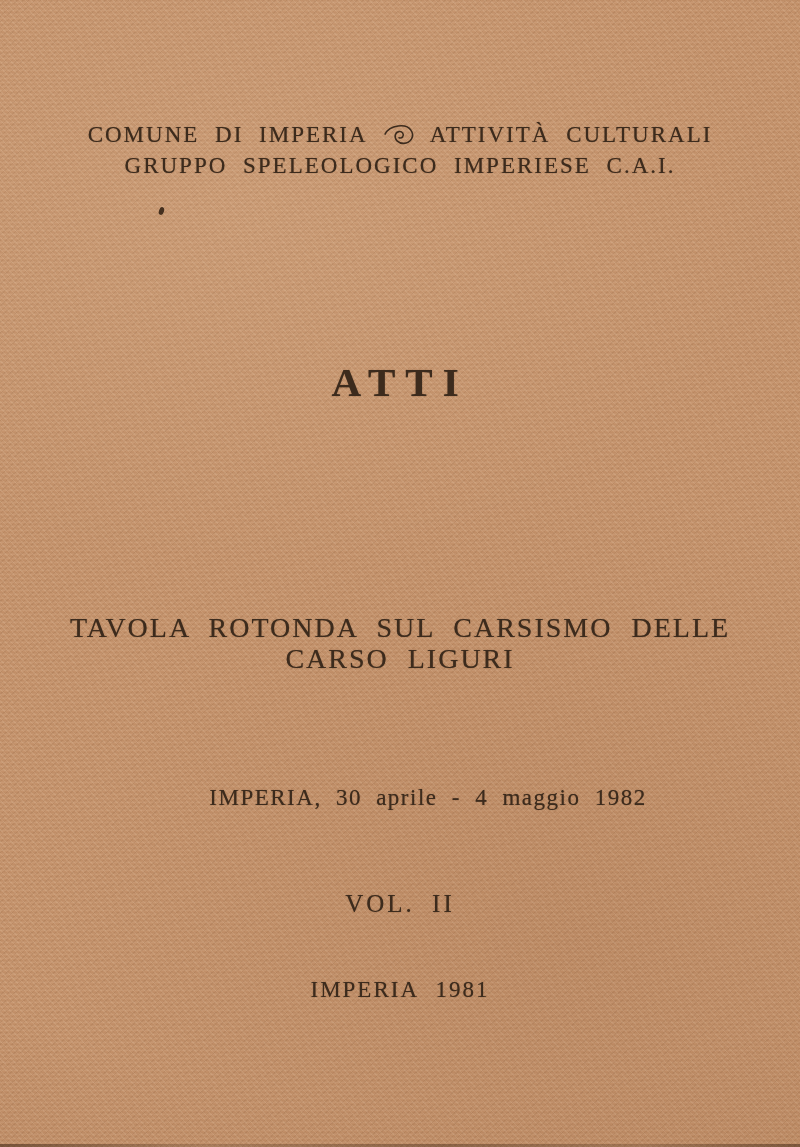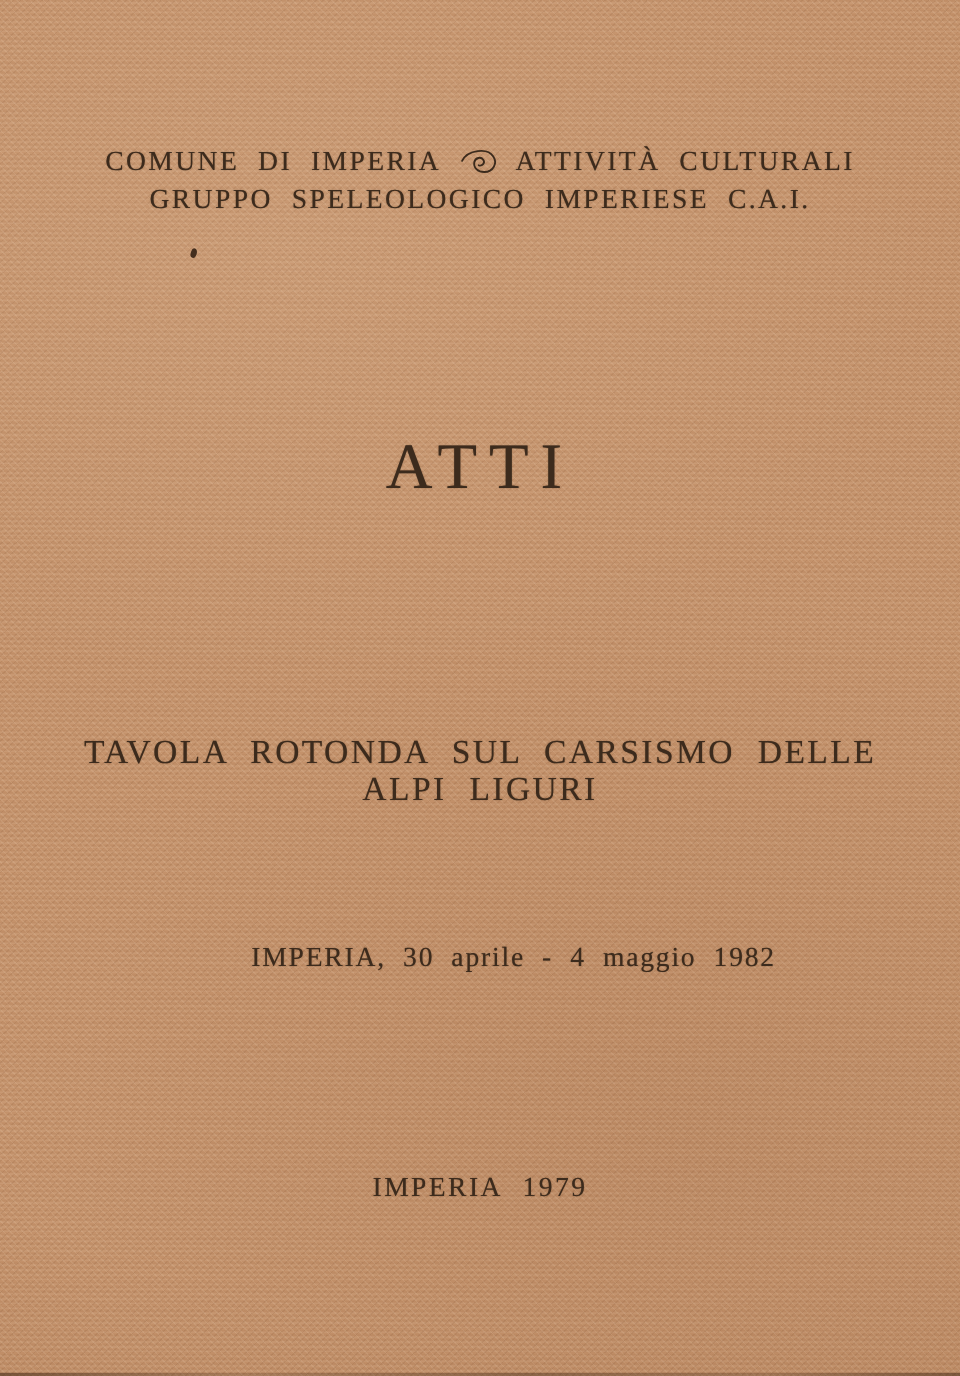--- a/index.html
+++ b/index.html
@@ -42,22 +42,22 @@
   }
   #header-line-1 { top: 110px; }
   #header-line-2 { top: 141px; text-align: center; }
   .ornament {
     display: inline-block;
     vertical-align: -6px;
     margin: 0 14px;
   }
   #main-title {
     top: 346px;
-    font-size: 54px;
-    font-weight: normal;
+    font-size: 41px;
+    font-weight: bold;
     letter-spacing: 10px;
   }
   #subtitle-block {
     top: 432px;
     font-size: 31px;
     line-height: 33px;
     letter-spacing: 2px;
     word-spacing: 10px;
   }
   #session-block {
@@ -123,23 +123,24 @@
 
   <div class="line header-line" id="header-line-2">GRUPPO SPELEOLOGICO IMPERIESE C.A.I.</div>
 
   <span id="ink-speck"></span>
 
   <div class="line" id="main-title">ATTI</div>
 
 
   <div class="line" id="session-block">
     <div>TAVOLA ROTONDA SUL CARSISMO DELLE</div>
-    <div>ALPI LIGURI</div>
+    <div>CARSO LIGURI</div>
   </div>
 
   <div class="line" id="date-line">IMPERIA, 30 aprile - 4 maggio 1982</div>
 
+  <div class="line" id="volume-line">VOL. II</div>
 
-  <div class="line" id="imprint-line">IMPERIA 1979</div>
+  <div class="line" id="imprint-line">IMPERIA 1981</div>
 
   <div id="bottom-edge"></div>
 
 </div>
 
 </body></html>

